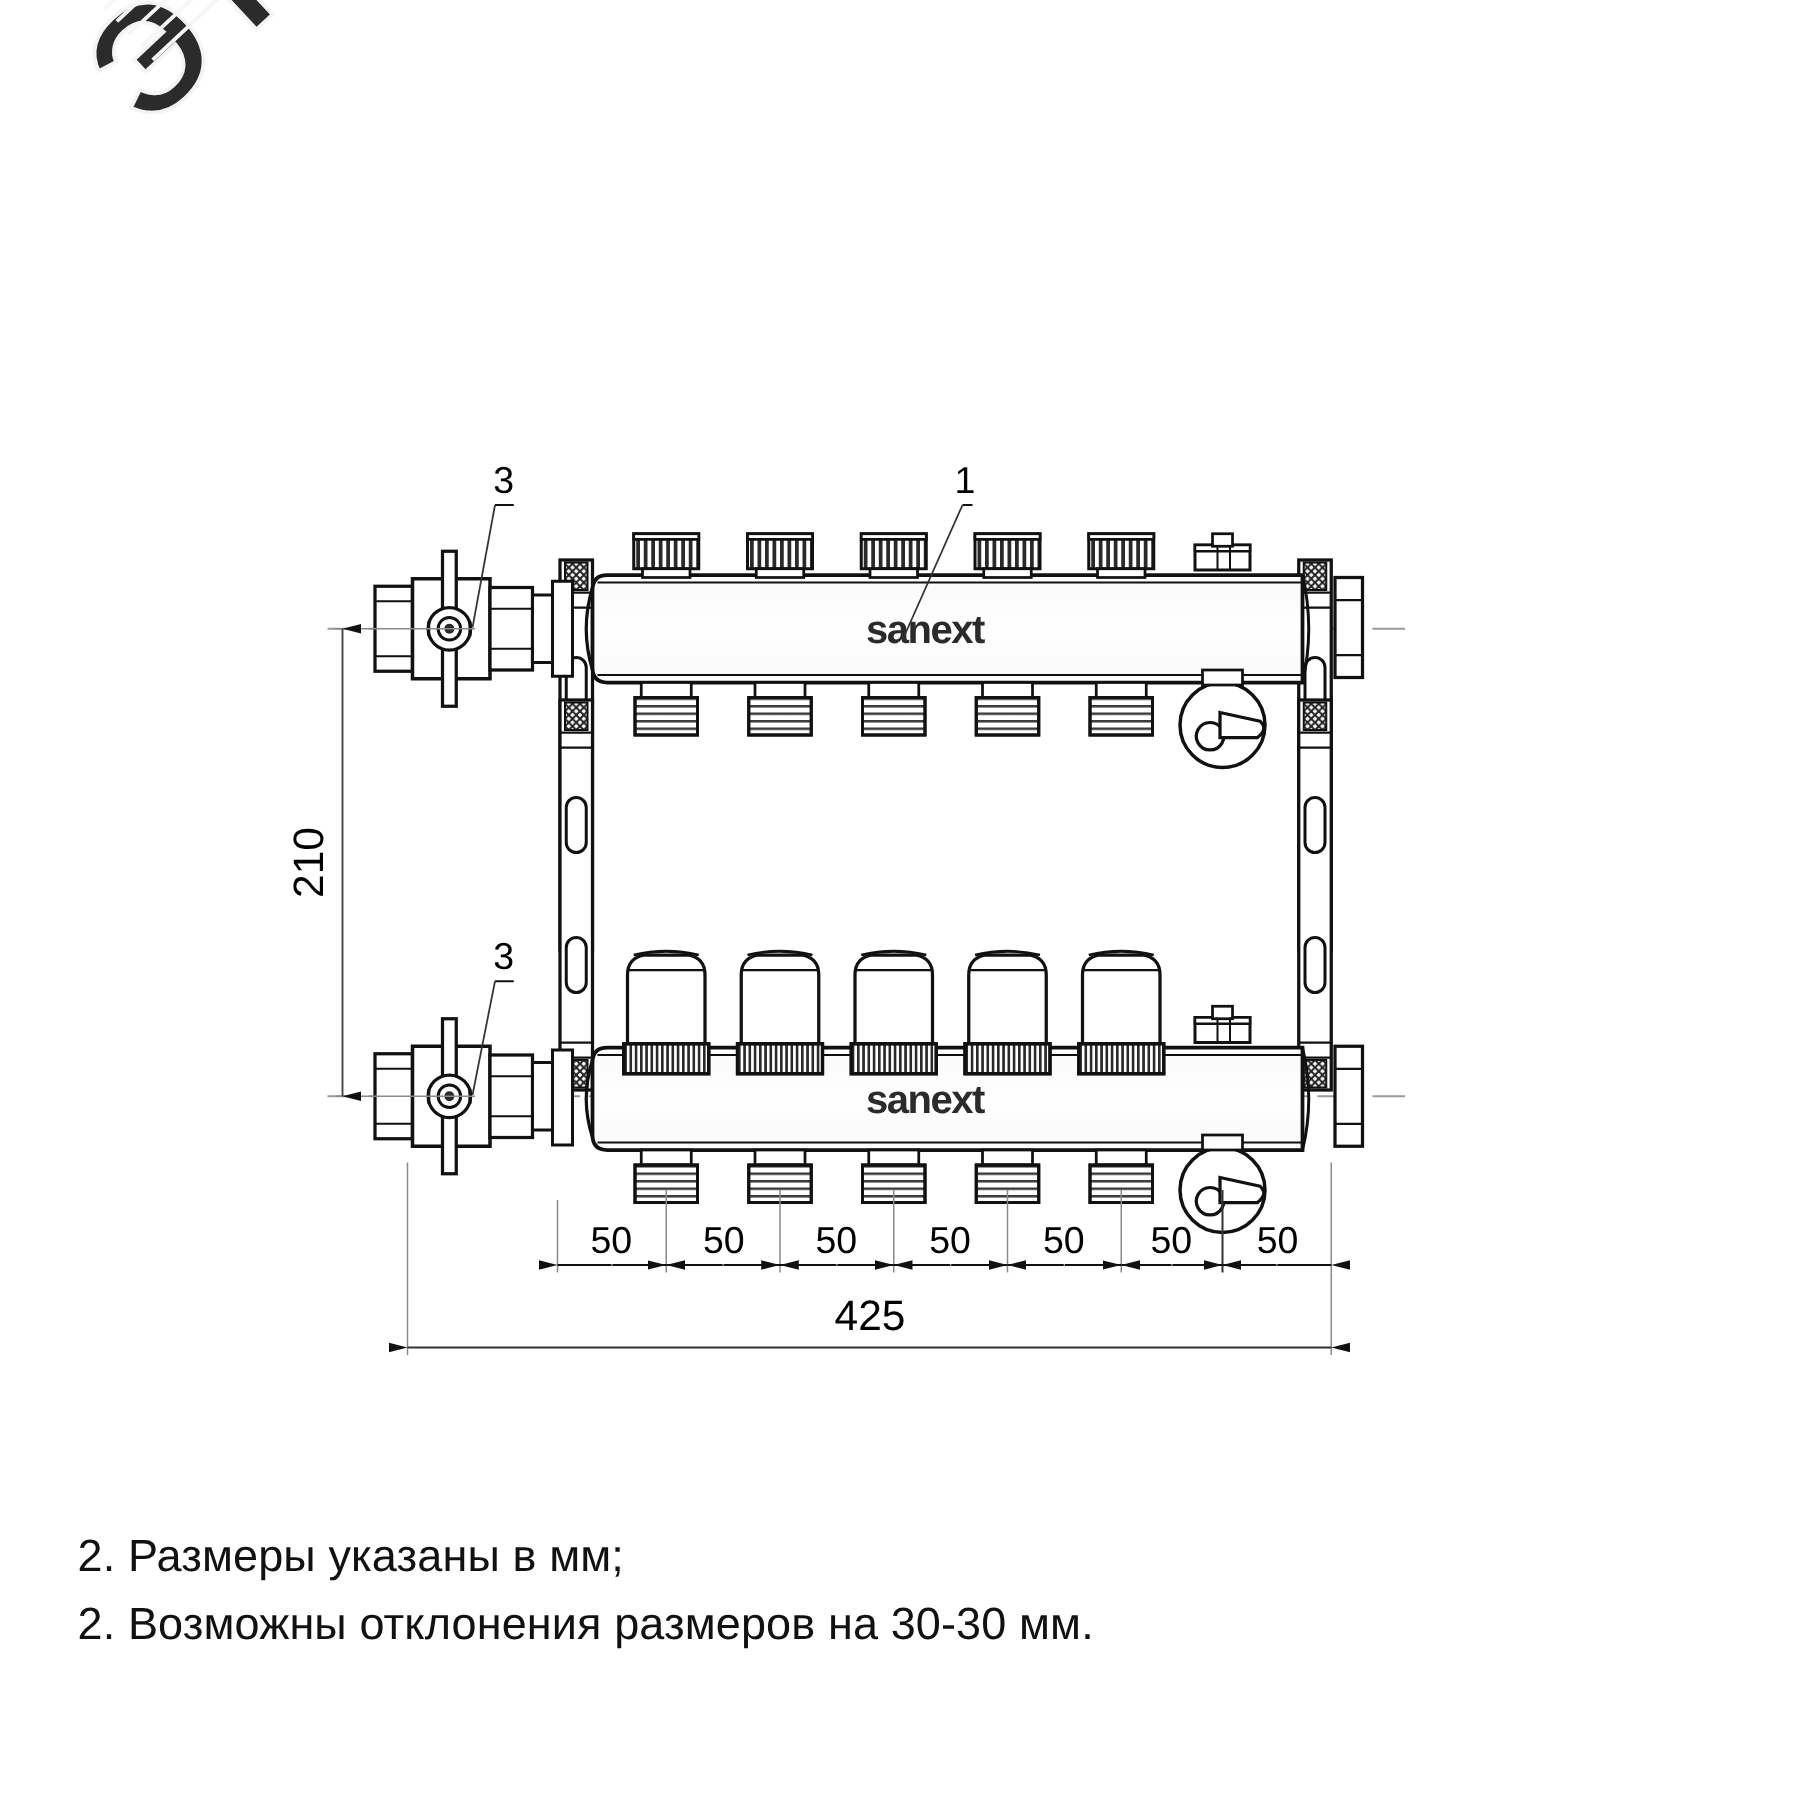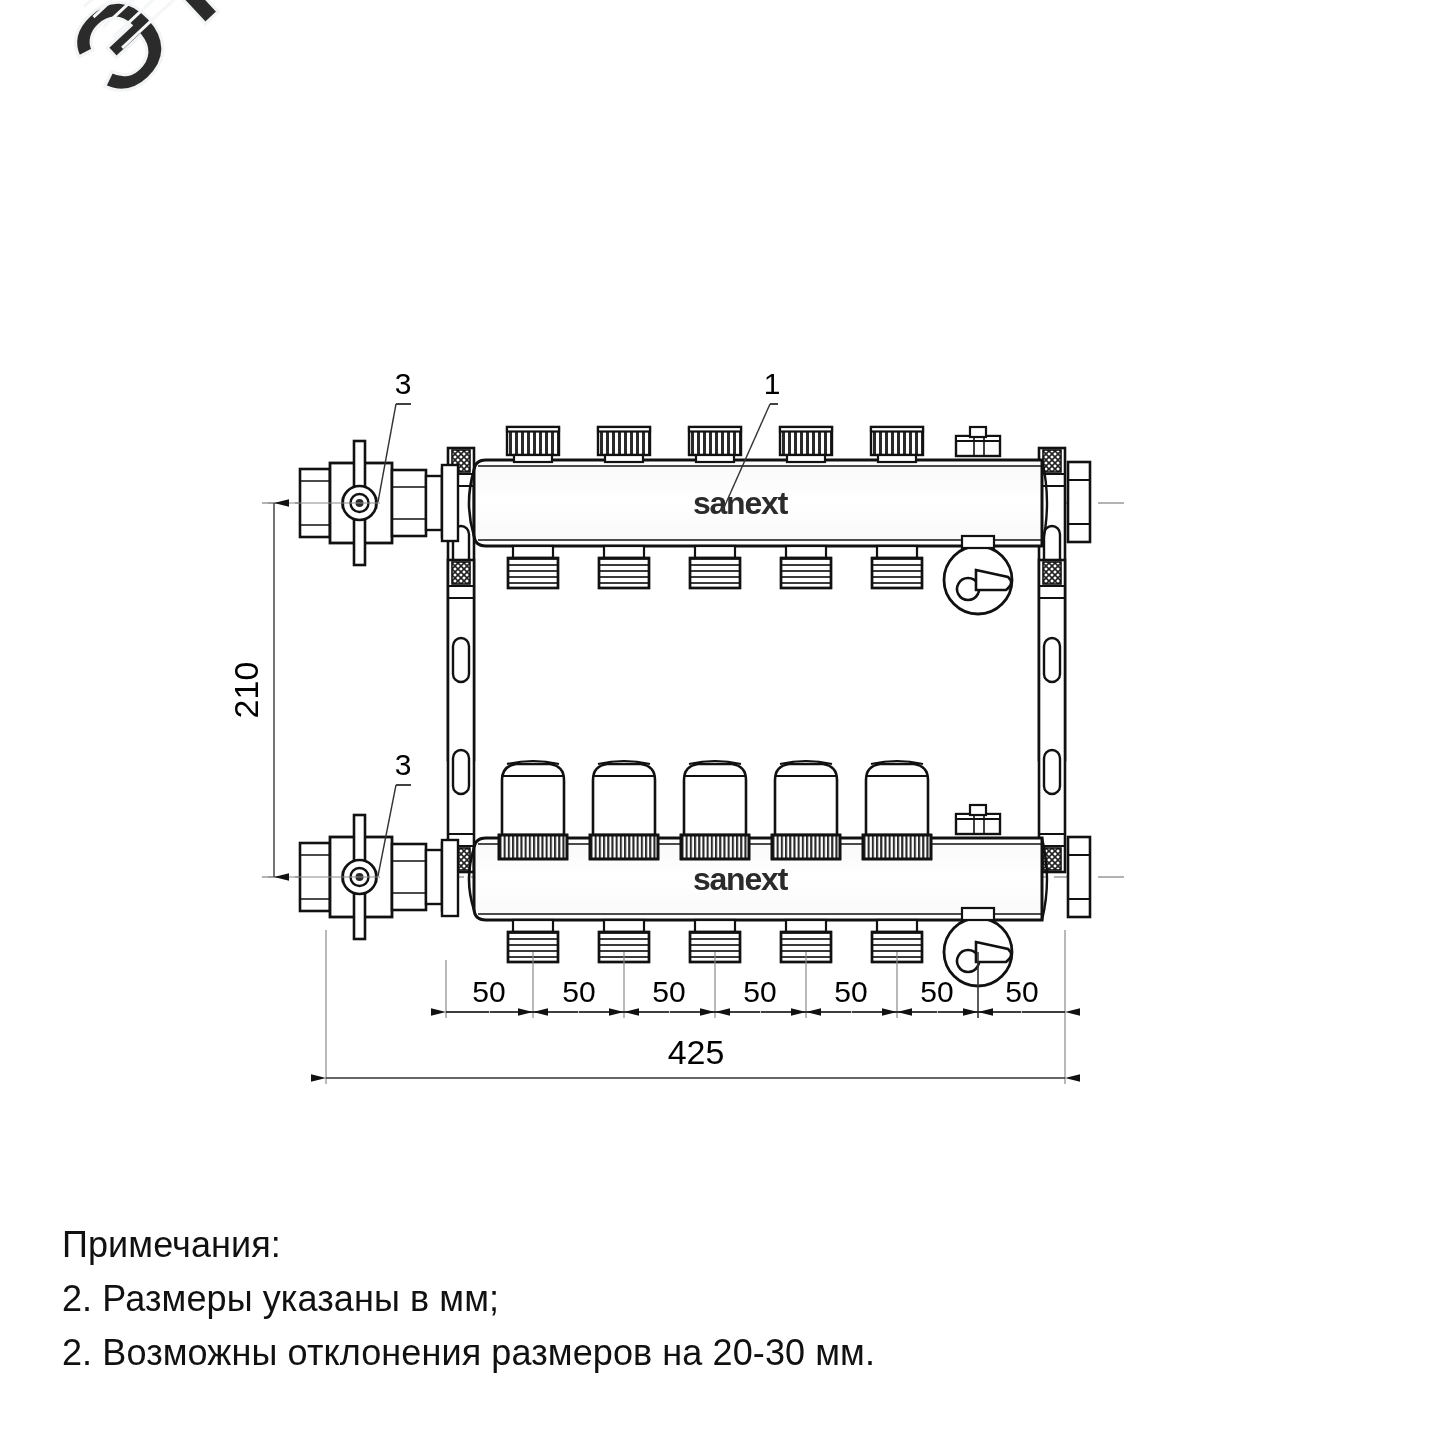--- a/index.html
+++ b/index.html
@@ -390,18 +390,17 @@
     <g>
       <line x1="326" y1="930" x2="326" y2="1084" stroke="#8a8a8a" stroke-width="1.2"></line>
       <line x1="1065" y1="1018" x2="1065" y2="1084" stroke="#8a8a8a" stroke-width="1.2"></line>
       <line x1="326" y1="1078" x2="1065" y2="1078" stroke="#333333" stroke-width="1.5" marker-start="url(#arrL)" marker-end="url(#arrR)"></line>
       <text x="696" y="1064" class="dim-text" style="font-size:34px;" text-anchor="middle">425</text>
     </g>
 
   </svg>
 
   <div class="notes-block">
-    <div class="notes-line">Примечания:</div>
     <div class="notes-line">2. Размеры указаны в мм;</div>
-    <div class="notes-line">2. Возможны отклонения размеров на 20-30 мм.</div>
+    <div class="notes-line">2. Возможны отклонения размеров на 30-30 мм.</div>
   </div>
 
 </div>
 
 </body></html>

